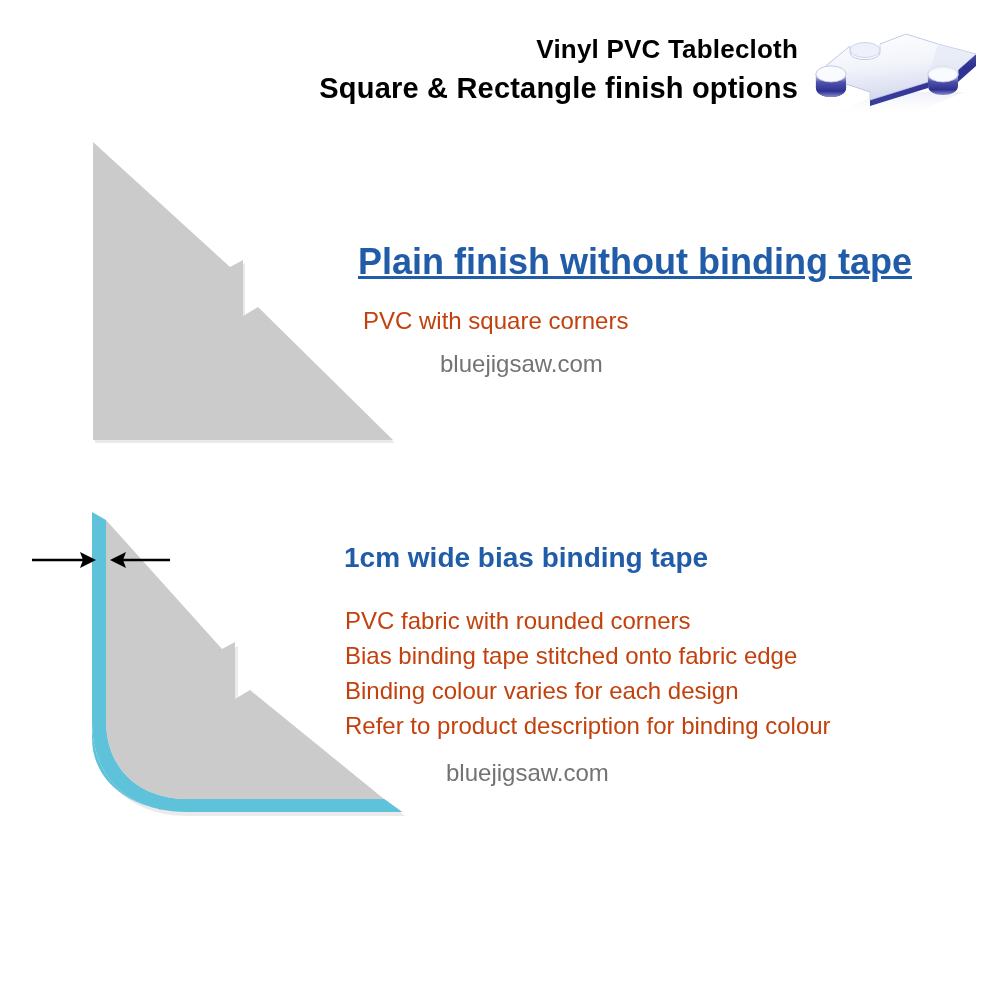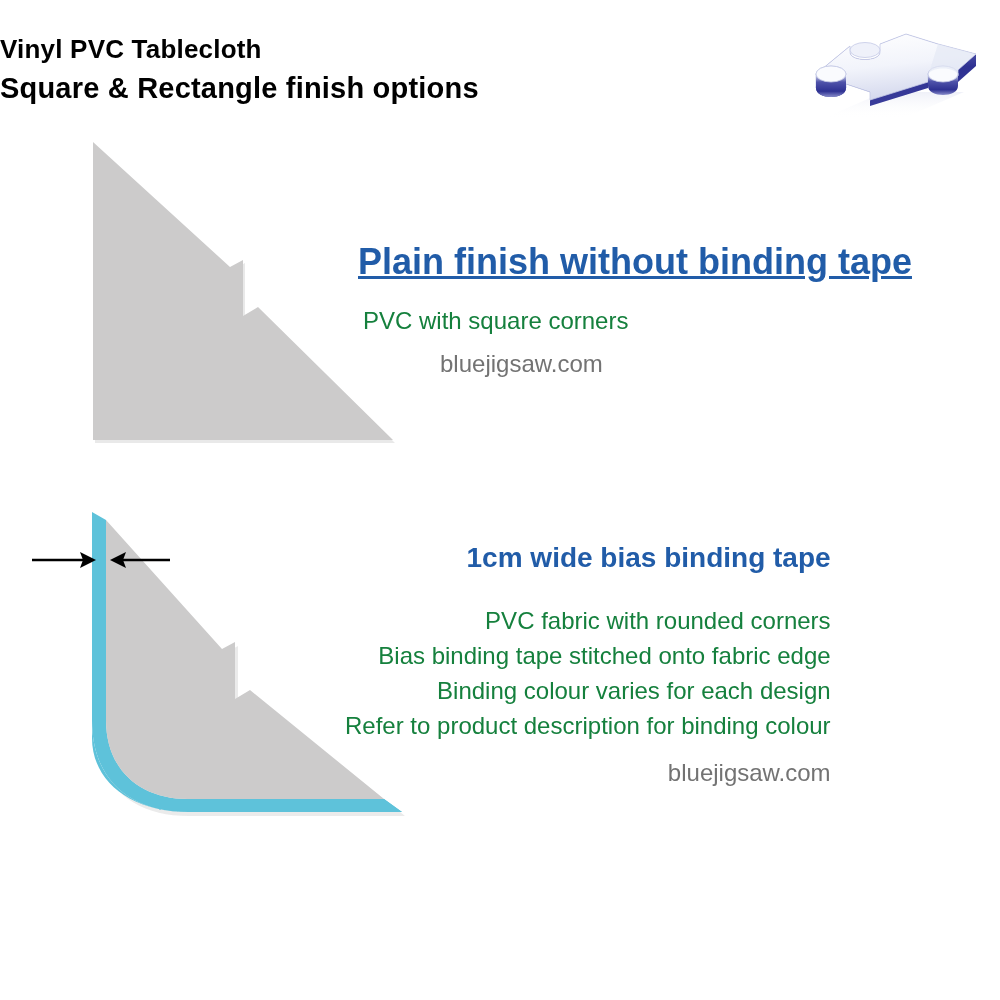--- a/index.html
+++ b/index.html
@@ -20,21 +20,21 @@
     overflow: hidden;
     background: #ffffff;
   }
 
   
   .header-title {
     position: absolute;
     left: 0;
     top: 30px;
     width: 798px;
-    text-align: left;
+    text-align: right;
     pointer-events: none;
   }
   .header-title .line {
     display: block;
     color: #000000;
     font-weight: bold;
     font-size: 27px;
     line-height: 39px;
     letter-spacing: 0.2px;
   }
@@ -69,40 +69,40 @@
     line-height: 34px;
     white-space: nowrap;
     margin: 0 0 0 0;
   }
   .block .bullets {
     margin: 0;
     padding: 0;
     list-style: none;
   }
   .block .bullets li {
-    color: #15803d;
+    color: #c2410c;
     font-size: 24px;
     line-height: 35px;
     white-space: nowrap;
   }
   .block .brand {
     color: #737373;
     font-size: 24px;
     line-height: 32px;
     white-space: nowrap;
   }
 
   
   #block-plain { left: 358px; top: 245px; }
   #block-plain .heading { font-size: 36px; text-decoration: underline; }
   #block-plain .bullets { margin-top: 24px; margin-left: 5px; }
   #block-plain .brand { margin-top: 10px; margin-left: 82px; }
 
   
-  #block-bias { left: 344px; top: 541px; text-align: right; }
+  #block-bias { left: 344px; top: 541px; }
   #block-bias .heading { font-size: 28px; }
   #block-bias .bullets { margin-top: 28px; margin-left: 1px; }
   #block-bias .brand { margin-top: 14px; margin-left: 102px; }
 </style>
 </head>
 <body>
 
 <div id="page">
 
   <div class="header-title">

